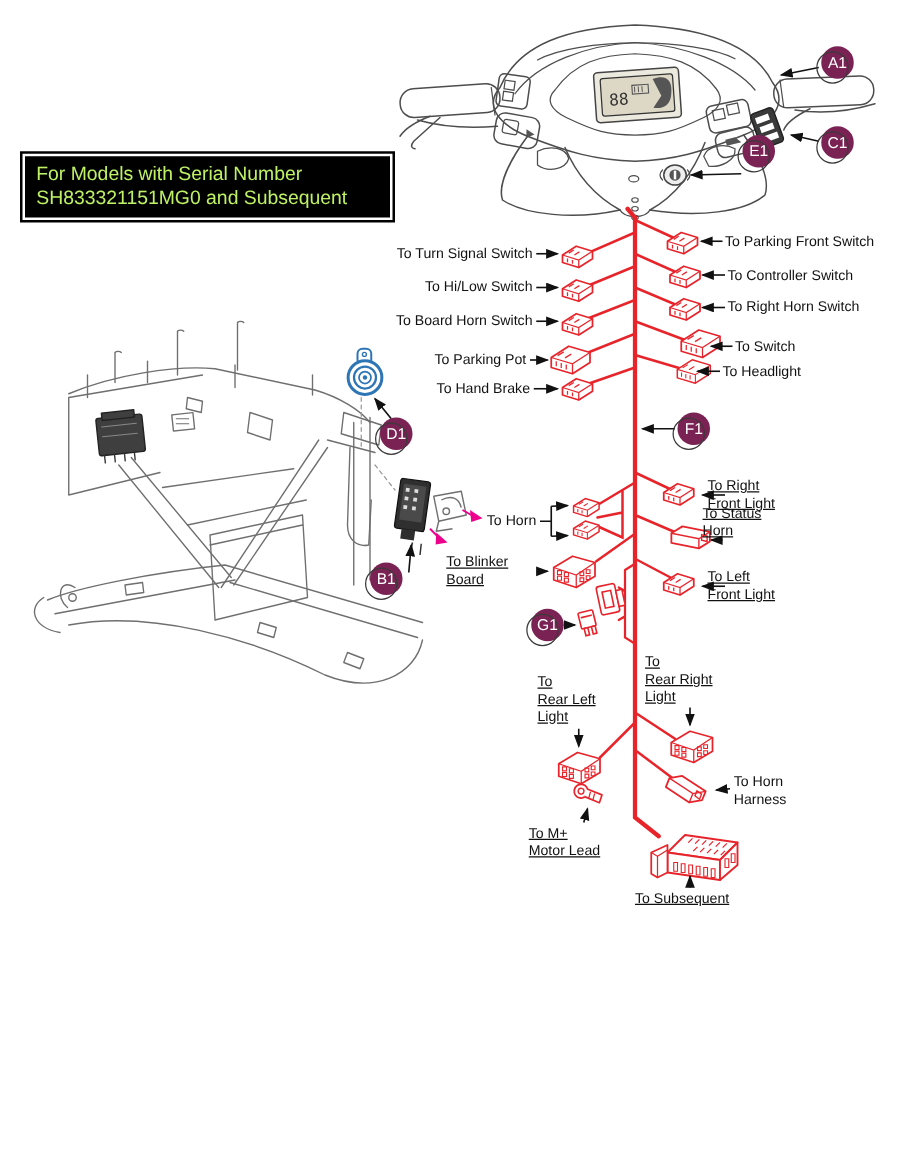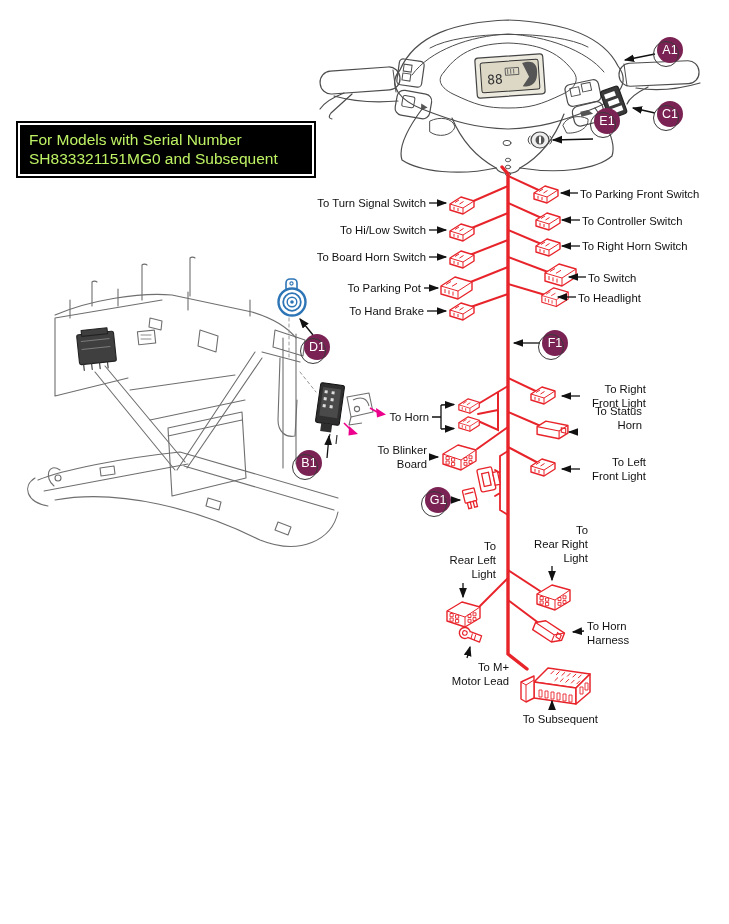--- a/index.html
+++ b/index.html
@@ -10,21 +10,21 @@
       color:#bef264;border:2px solid #fff;box-shadow:0 0 0 2px #000;padding:5px 9px;
       font-size:15.5px;line-height:1.25;z-index:4;}
   .badge{position:absolute;width:26px;height:26px;border-radius:50%;background:#7A2253;
       color:#ffffff;font-weight:normal;font-size:12.5px;display:flex;align-items:center;
       justify-content:center;z-index:6;}
   .badge::before{content:"";position:absolute;left:-4px;top:4px;width:24px;height:24px;
       border:1.3px solid #3a3a3a;border-radius:50%;z-index:-1;}
   .lbl{position:absolute;font-size:11.3px;color:#111;white-space:pre-line;
       line-height:1.22;z-index:5;}
   .lbl-r{text-align:right;margin-left:15px;}
-  .lbl-c{text-align:right;}
+  .lbl-c{text-align:left;text-decoration:underline;}
 </style>
 </head>
 <body>
 
 <svg id="art" width="729" height="924" viewBox="0 0 729 924">
   <defs>
     <marker id="ah" markerWidth="9" markerHeight="8" refX="7" refY="3" orient="auto">
       <path d="M0,0 L8,3 L0,6 Z" fill="#111"></path>
     </marker>
     <g id="conn-s">

